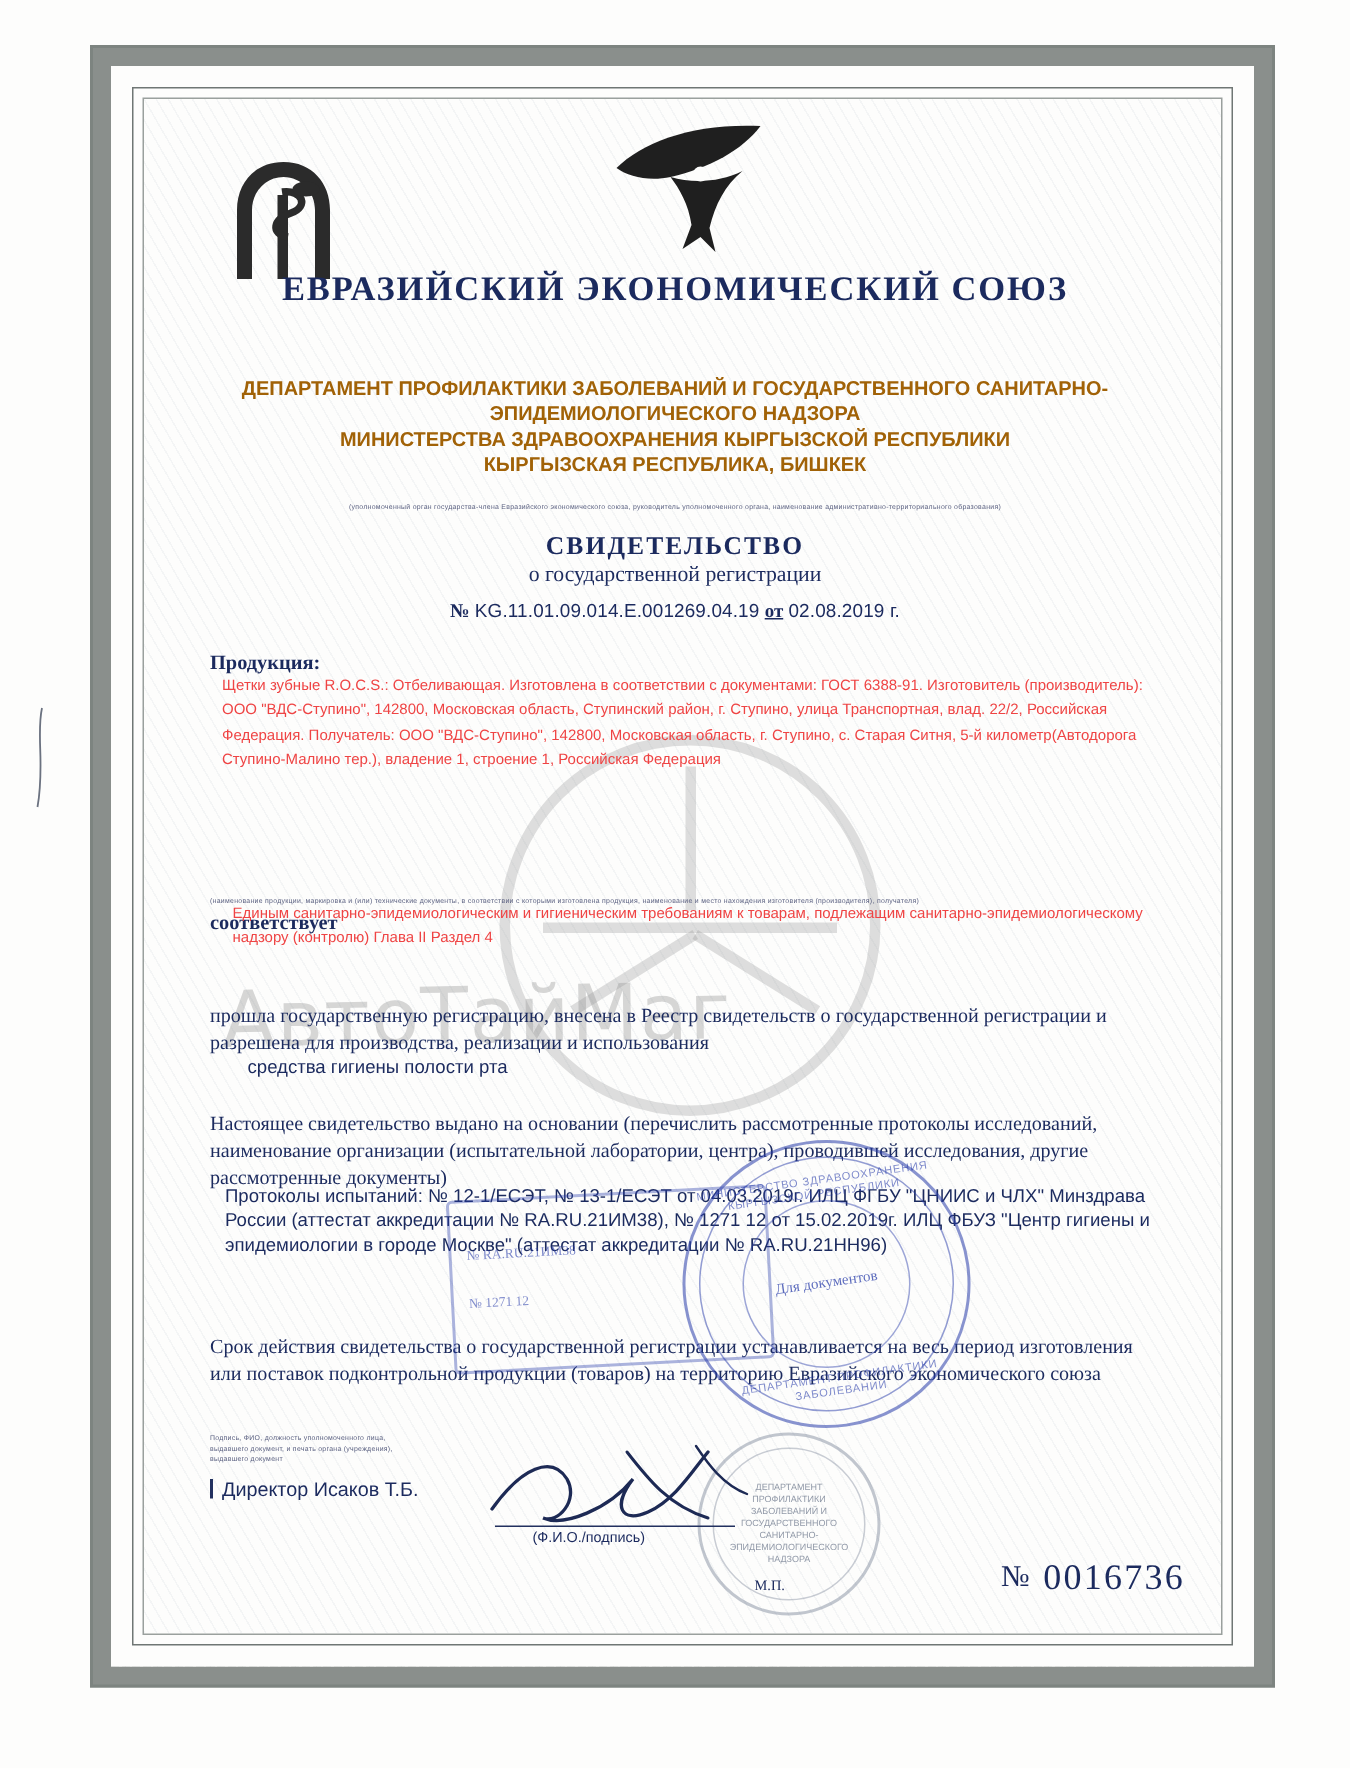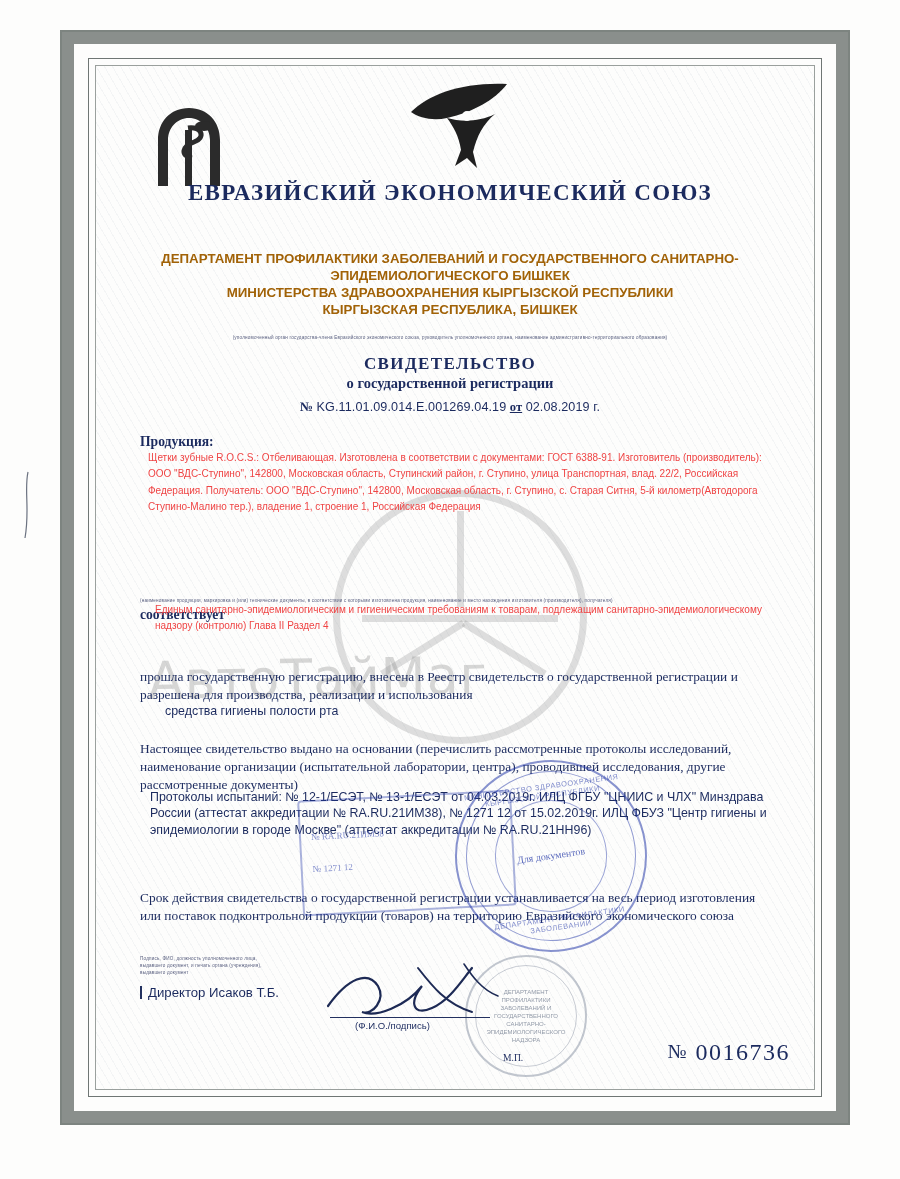--- a/index.html
+++ b/index.html
@@ -192,21 +192,21 @@
     font-weight: bold;
     font-size: 17px;
     letter-spacing: 1.4px;
   }
   .cert-subtitle {
     position: absolute;
     left: 0; right: 0;
     top: 375px;
     text-align: center;
     font-family: "Liberation Serif", serif;
-    font-weight: bold;
+    font-weight: normal;
     font-size: 14.5px;
   }
 
   .reg-line {
     position: absolute;
     left: 0; right: 0;
     top: 399px;
     text-align: center;
     font-size: 12.6px;
   }
@@ -445,21 +445,21 @@
     <path d="M41 4 C22 4, 10 18, 10 36 L10 82 L20 82 L20 36 C20 24, 29 14, 41 14 C53 14, 62 24, 62 36 L62 82 L72 82 L72 36 C72 18, 60 4, 41 4 Z" fill="#2b2b2b"></path>
     <rect x="37" y="26" width="7" height="56" fill="#2b2b2b"></rect>
     <path d="M40 24 C54 22, 58 34, 46 38 C34 42, 32 52, 44 54" stroke="#2b2b2b" stroke-width="5" fill="none"></path>
     <ellipse cx="56" cy="22" rx="9" ry="5" fill="#2b2b2b"></ellipse>
   </svg>
 
   <div class="eaeu-title">ЕВРАЗИЙСКИЙ ЭКОНОМИЧЕСКИЙ СОЮЗ</div>
 
   <div class="dept-block">
     <div>ДЕПАРТАМЕНТ ПРОФИЛАКТИКИ ЗАБОЛЕВАНИЙ И ГОСУДАРСТВЕННОГО САНИТАРНО-</div>
-    <div>ЭПИДЕМИОЛОГИЧЕСКОГО БИШКЕК</div>
+    <div>ЭПИДЕМИОЛОГИЧЕСКОГО НАДЗОРА</div>
     <div>МИНИСТЕРСТВА ЗДРАВООХРАНЕНИЯ КЫРГЫЗСКОЙ РЕСПУБЛИКИ</div>
     <div>КЫРГЫЗСКАЯ РЕСПУБЛИКА, БИШКЕК</div>
   </div>
 
   <div class="tiny-caption c1">(уполномоченный орган государства-члена Евразийского экономического союза, руководитель уполномоченного органа, наименование административно-территориального образования)</div>
 
   <div class="cert-title">СВИДЕТЕЛЬСТВО</div>
   <div class="cert-subtitle">о государственной регистрации</div>
 
   <div class="reg-line">

